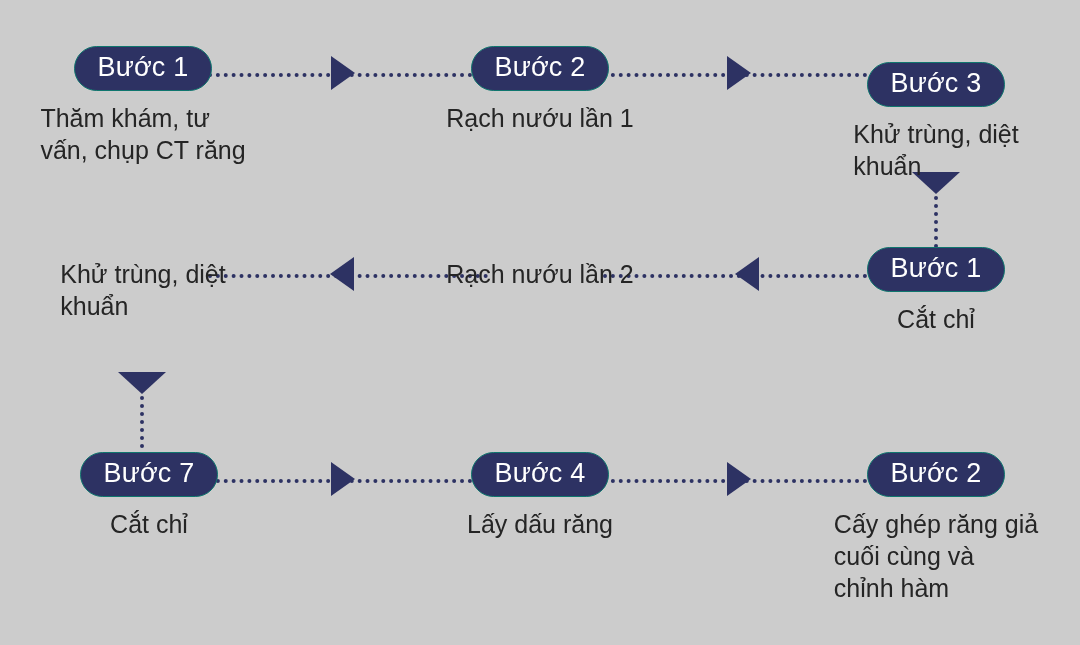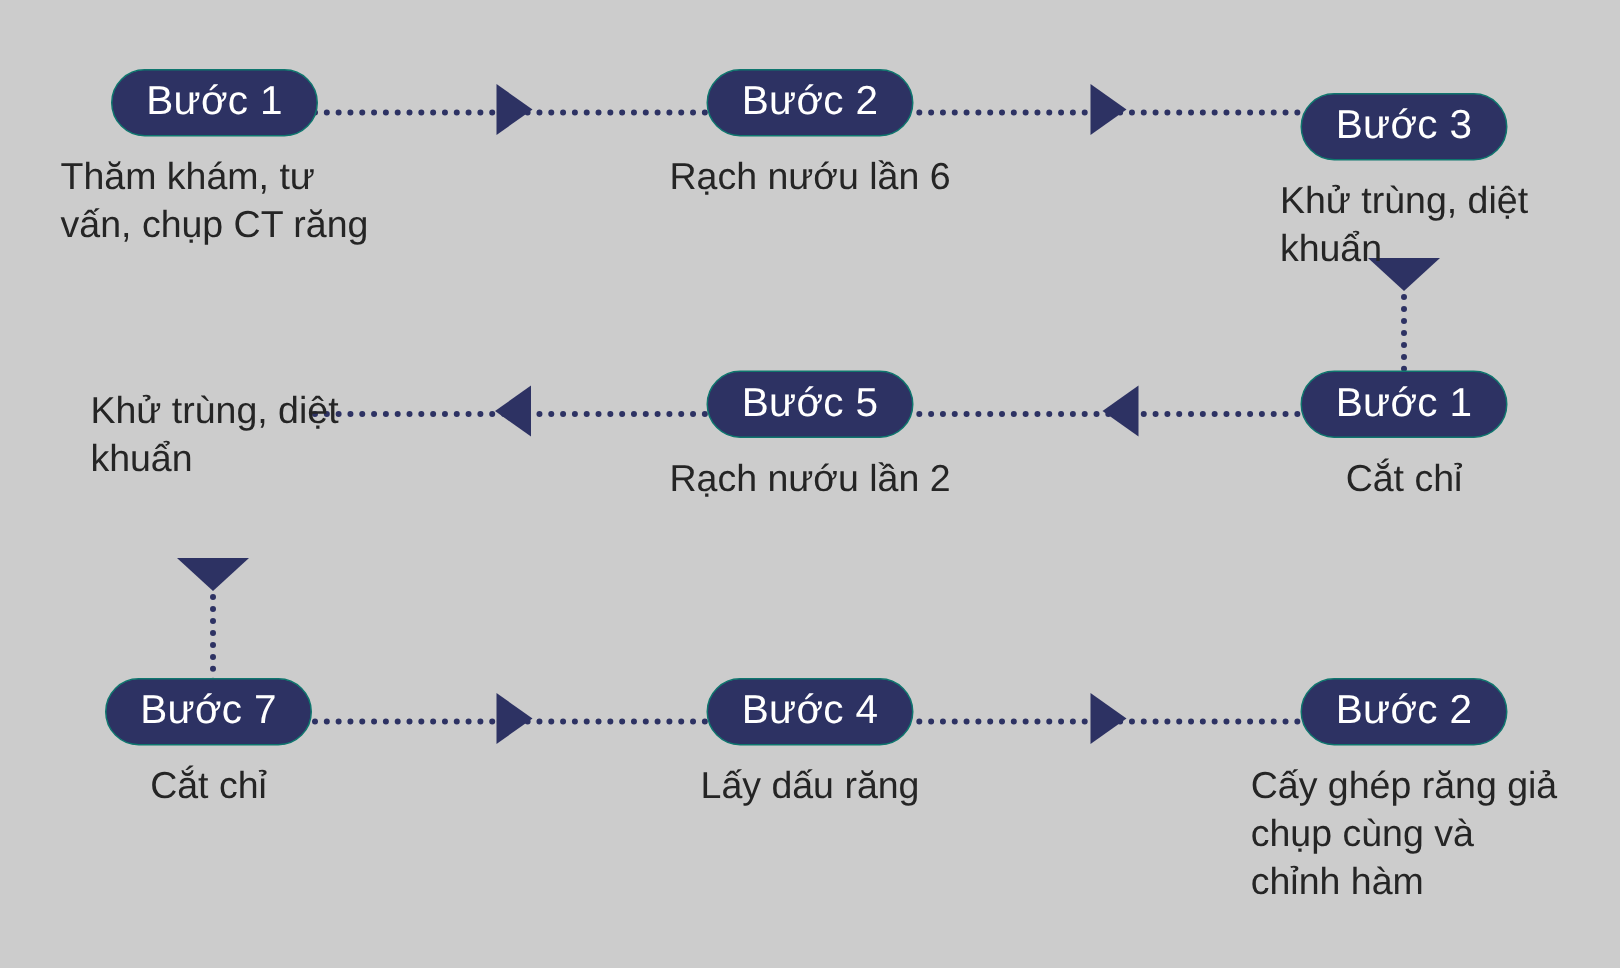--- a/index.html
+++ b/index.html
@@ -112,54 +112,53 @@
   <div class="arrow arrow-right" style="left:727px; top:462px;"></div>
 
   <div class="node" style="left:13px; top:46px; width:260px;">
     <div class="pill">Bước 1</div>
     <div class="caption">Thăm khám, tư
 vấn, chụp CT răng</div>
   </div>
 
   <div class="node" style="left:410px; top:46px; width:260px;">
     <div class="pill">Bước 2</div>
-    <div class="caption">Rạch nướu lần 6</div>
+    <div class="caption">Rạch nướu lần 1</div>
   </div>
 
   <div class="node" style="left:806px; top:48px; width:260px;margin-top:14px;">
     <div class="pill">Bước 3</div>
     <div class="caption">Khử trùng, diệt
 khuẩn</div>
   </div>
 
   <div class="node" style="left:13px; top:247px; width:260px;">
     <div class="caption">Khử trùng, diệt
 khuẩn</div>
   </div>
 
   <div class="node" style="left:410px; top:247px; width:260px;">
-    <div class="pill">Bước 5</div>
     <div class="caption">Rạch nướu lần 2</div>
   </div>
 
   <div class="node" style="left:806px; top:247px; width:260px;">
     <div class="pill">Bước 1</div>
     <div class="caption">Cắt chỉ</div>
   </div>
 
-  <div class="node" style="left:9px; top:452px; width:260px;">
+  <div class="node" style="left:19px; top:452px; width:260px;">
     <div class="pill">Bước 7</div>
     <div class="caption">Cắt chỉ</div>
   </div>
 
   <div class="node" style="left:410px; top:452px; width:260px;">
     <div class="pill">Bước 4</div>
     <div class="caption">Lấy dấu răng</div>
   </div>
 
   <div class="node" style="left:806px; top:452px; width:260px;">
     <div class="pill">Bước 2</div>
     <div class="caption">Cấy ghép răng giả
-chụp cùng và
+cuối cùng và
 chỉnh hàm</div>
   </div>
 
 </div>
 
 </body></html>

